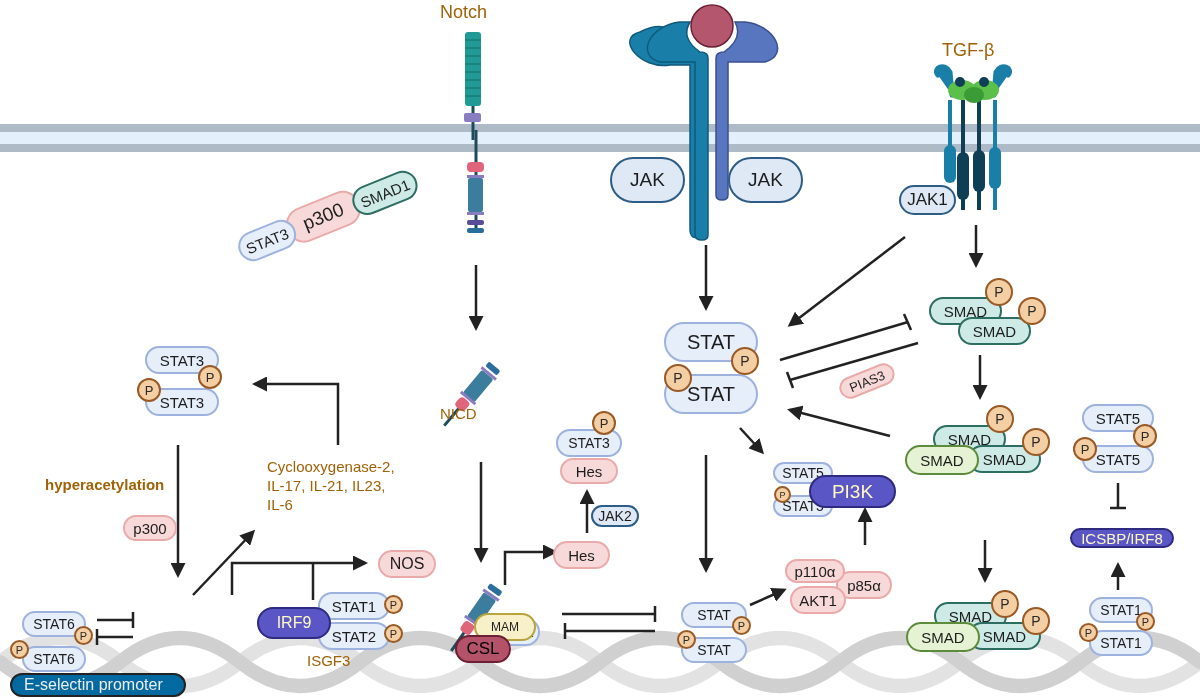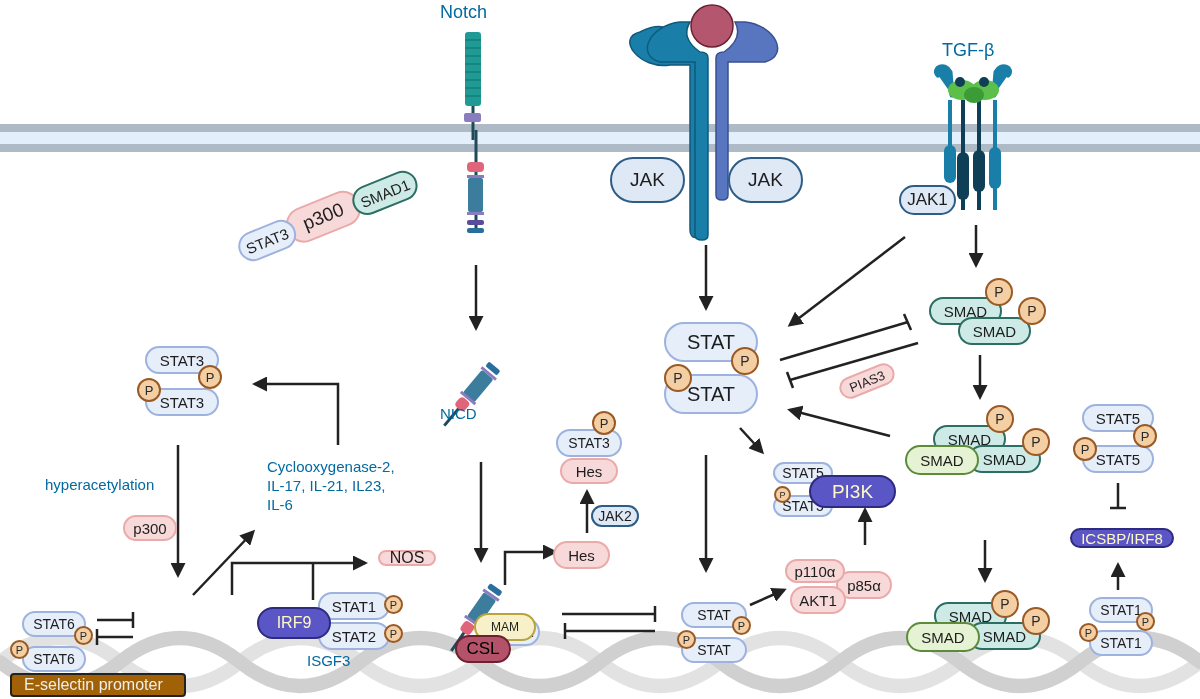--- a/index.html
+++ b/index.html
@@ -16,23 +16,23 @@
   .smadg  { background: #e5f2d3; border: 2px solid #5c8b3a; color: #1d1d1d; }
   .purple { background: #5a56c6; border: 2px solid #2d2a80; color: #fef9c3; }
   .nfkb   { background: #2f6fc0; border: 2.5px solid #1b3f7b; color: #ffffff; }
   .coa    { background: #e6eefa; border: 2px solid #9db2de; color: #1d1d1d; margin-top: 28px; }
   .mam    { background: #f7f0c8; border: 2px solid #b8a43a; color: #1d1d1d; }
   .csl    { background: #b4526a; border: 2px solid #6b2034; color: #000000; }
   .p-dot  { position: absolute; width: 24px; height: 24px; border-radius: 50%;
             background: #f4cfa3; border: 2px solid #9a5a25; box-sizing: border-box;
             display: flex; align-items: center; justify-content: center; font-size: 13px; color:#2a2a2a; }
   .p-dot.sm { width: 19px; height: 19px; font-size: 11px; }
-  .label  { position: absolute; font-size: 15px; color: #0369a1; white-space: nowrap; }
-  .promoter { position: absolute; background: #a16207; color: #eee; border: 2px solid #222;
-              border-radius: 4px; font-size: 16px; padding: 0 12px; box-sizing: border-box;
+  .label  { position: absolute; font-size: 15px; color: #a16207; white-space: nowrap; }
+  .promoter { position: absolute; background: #0369a1; color: #eee; border: 2px solid #222;
+              border-radius: 12px; font-size: 16px; padding: 0 12px; box-sizing: border-box;
               display: flex; align-items: center; }
   svg.layer { position: absolute; left: 0; top: 0; }
 </style>
 </head>
 <body>
 
 <div id="stage">
 
   <svg class="layer" width="1200" height="699" viewBox="0 0 1200 699">
     <defs>
@@ -156,21 +156,21 @@
       <line x1="133" y1="637" x2="97" y2="637"></line>
         <line x1="97" y1="629" x2="97" y2="645"></line>
       <line x1="1118" y1="483" x2="1118" y2="508"></line>
         <line x1="1110" y1="508" x2="1126" y2="508"></line>
     </g>
   </svg>
 
   <div class="label" style="left:440px;top:2px;font-size:18px;">Notch</div>
   <div class="label" style="left:942px;top:40px;font-size:18px;">TGF-β</div>
   <div class="label" style="left:440px;top:405px;">NICD</div>
-  <div class="label" style="left:45px;top:476px;">hyperacetylation</div>
+  <div class="label" style="left:45px;top:476px;font-weight:bold;">hyperacetylation</div>
   <div class="label" style="left:267px;top:458px;">Cyclooxygenase-2,</div>
   <div class="label" style="left:267px;top:477px;">IL-17, IL-21, IL23,</div>
   <div class="label" style="left:267px;top:496px;">IL-6</div>
   <div class="label" style="left:307px;top:652px;">ISGF3</div>
 
   <div class="pill jak" style="left:610px;top:157px;width:75px;height:46px;font-size:19px;">JAK</div>
   <div class="pill jak" style="left:728px;top:157px;width:75px;height:46px;font-size:19px;">JAK</div>
   <div class="pill jak" style="left:899px;top:185px;width:57px;height:30px;font-size:17px;">JAK1</div>
 
   <div style="position:absolute;left:233px;top:236px;transform:rotate(-22deg);transform-origin:left top;">
@@ -193,21 +193,21 @@
   <div class="p-dot sm" style="left:10px;top:640px;">P</div>
 
   <div class="promoter" style="left:10px;top:673px;width:176px;height:24px;">E-selectin promoter</div>
 
   <div class="pill stat" style="left:318px;top:592px;width:72px;height:28px;font-size:15px;">STAT1</div>
   <div class="pill stat" style="left:318px;top:622px;width:72px;height:28px;font-size:15px;">STAT2</div>
   <div class="pill purple" style="left:257px;top:607px;width:74px;height:32px;font-size:16px;">IRF9</div>
   <div class="p-dot sm" style="left:384px;top:595px;">P</div>
   <div class="p-dot sm" style="left:384px;top:624px;">P</div>
 
-  <div class="pill pink" style="left:378px;top:550px;width:58px;height:16px;font-size:16px;">NOS</div>
+  <div class="pill pink" style="left:378px;top:550px;width:58px;height:28px;font-size:16px;">NOS</div>
 
   <div class="pill coa" style="left:488px;top:590px;width:52px;height:28px;font-size:17px;">Co-A</div>
   <div class="pill mam" style="left:474px;top:613px;width:62px;height:28px;font-size:12px;">MAM</div>
   <div class="pill csl" style="left:455px;top:635px;width:56px;height:28px;font-size:17px;">CSL</div>
 
   <div class="pill pink" style="left:553px;top:541px;width:57px;height:28px;font-size:15px;">Hes</div>
   <div class="pill jak" style="left:591px;top:505px;width:48px;height:22px;font-size:14px;border-width:2px;">JAK2</div>
   <div class="pill pink" style="left:560px;top:458px;width:58px;height:26px;font-size:15px;">Hes</div>
   <div class="pill stat" style="left:556px;top:429px;width:66px;height:28px;font-size:14px;">STAT3</div>
   <div class="p-dot" style="left:592px;top:411px;">P</div>

